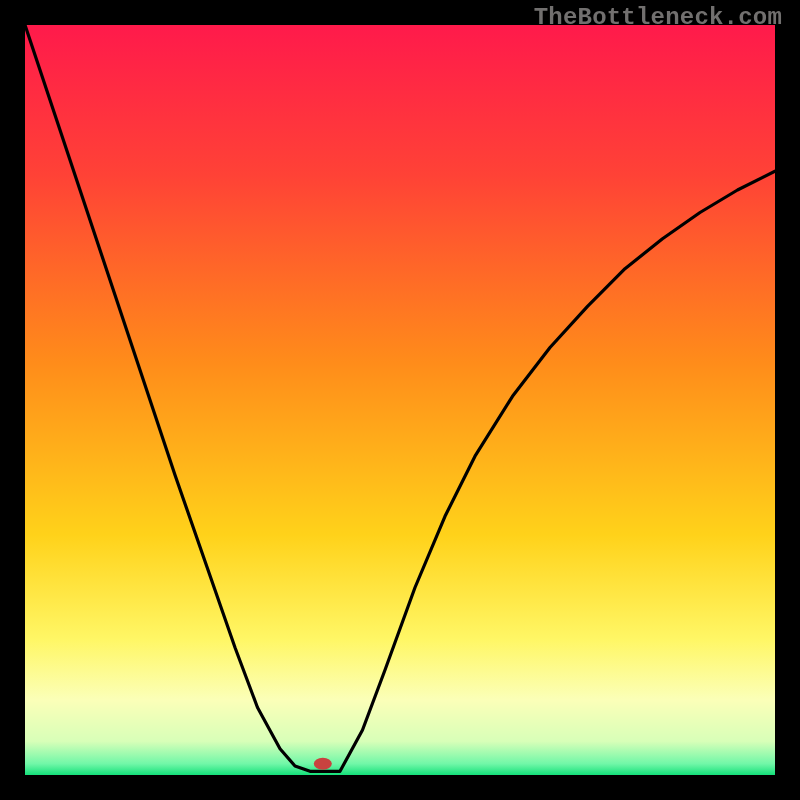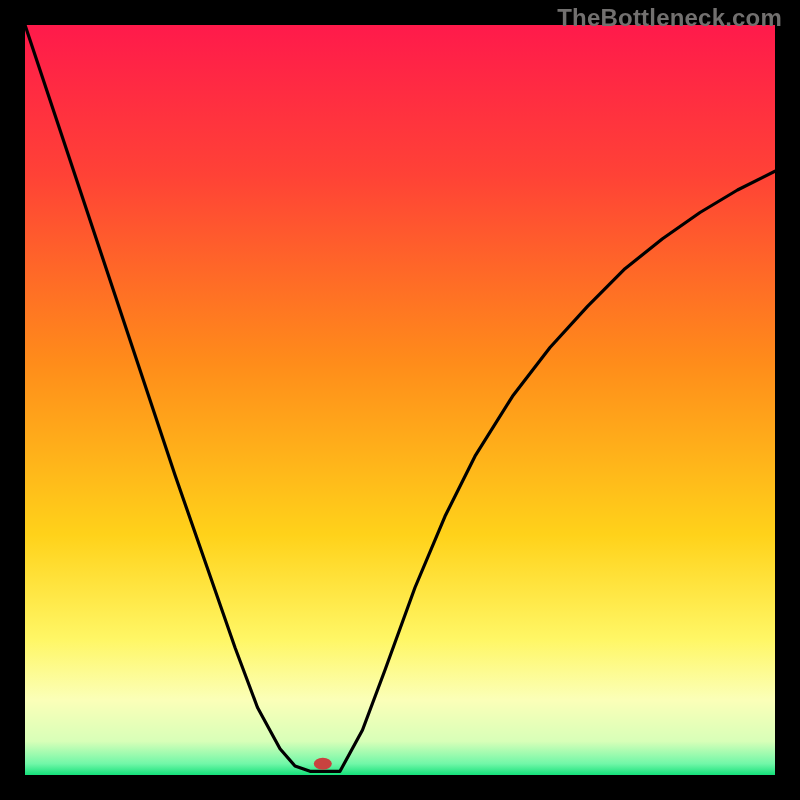--- a/index.html
+++ b/index.html
@@ -13,21 +13,21 @@
   .frame {
     position: relative;
     width: 800px;
     height: 800px;
     background: #000;
   }
   .watermark {
     position: absolute;
     top: 4px;
     right: 18px;
-    font-family: Liberation Sans, sans-serif;
+    font-family: Liberation Mono, monospace;
     font-size: 24px;
     font-weight: 600;
     color: #72706f;
     letter-spacing: 0.2px;
     z-index: 10;
   }
   .plot {
     position: absolute;
     left: 25px;
     top: 25px;

